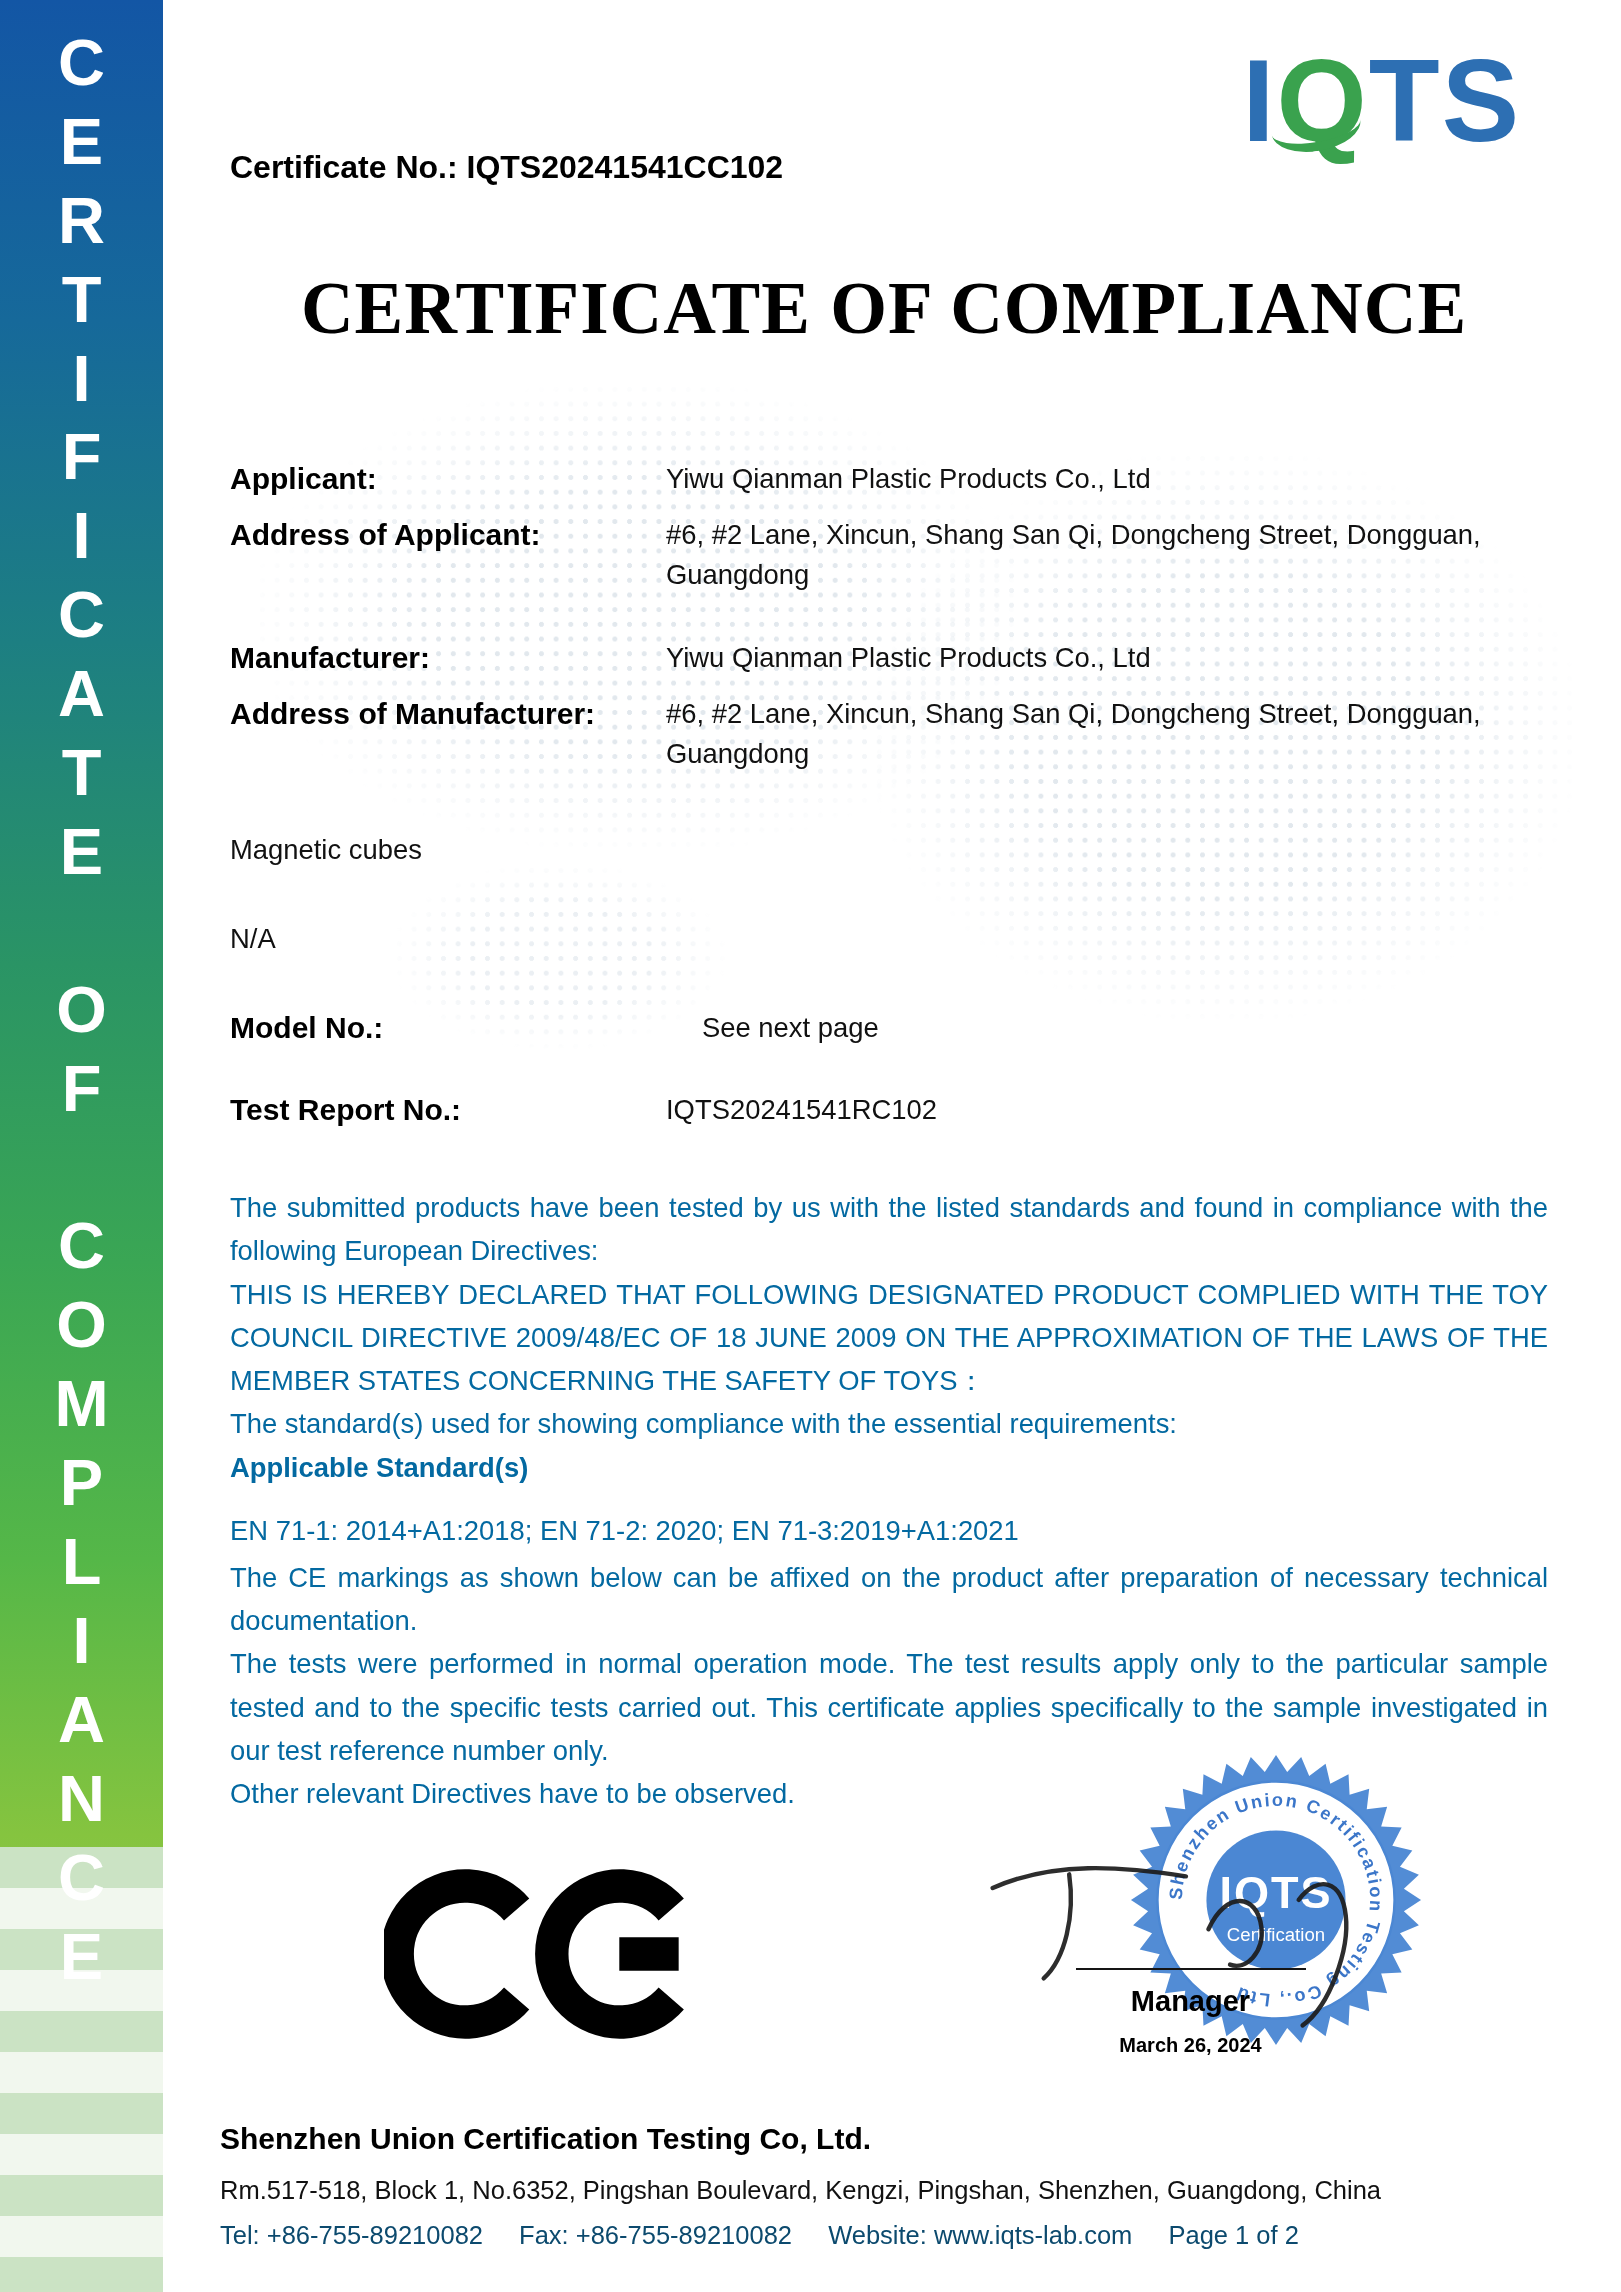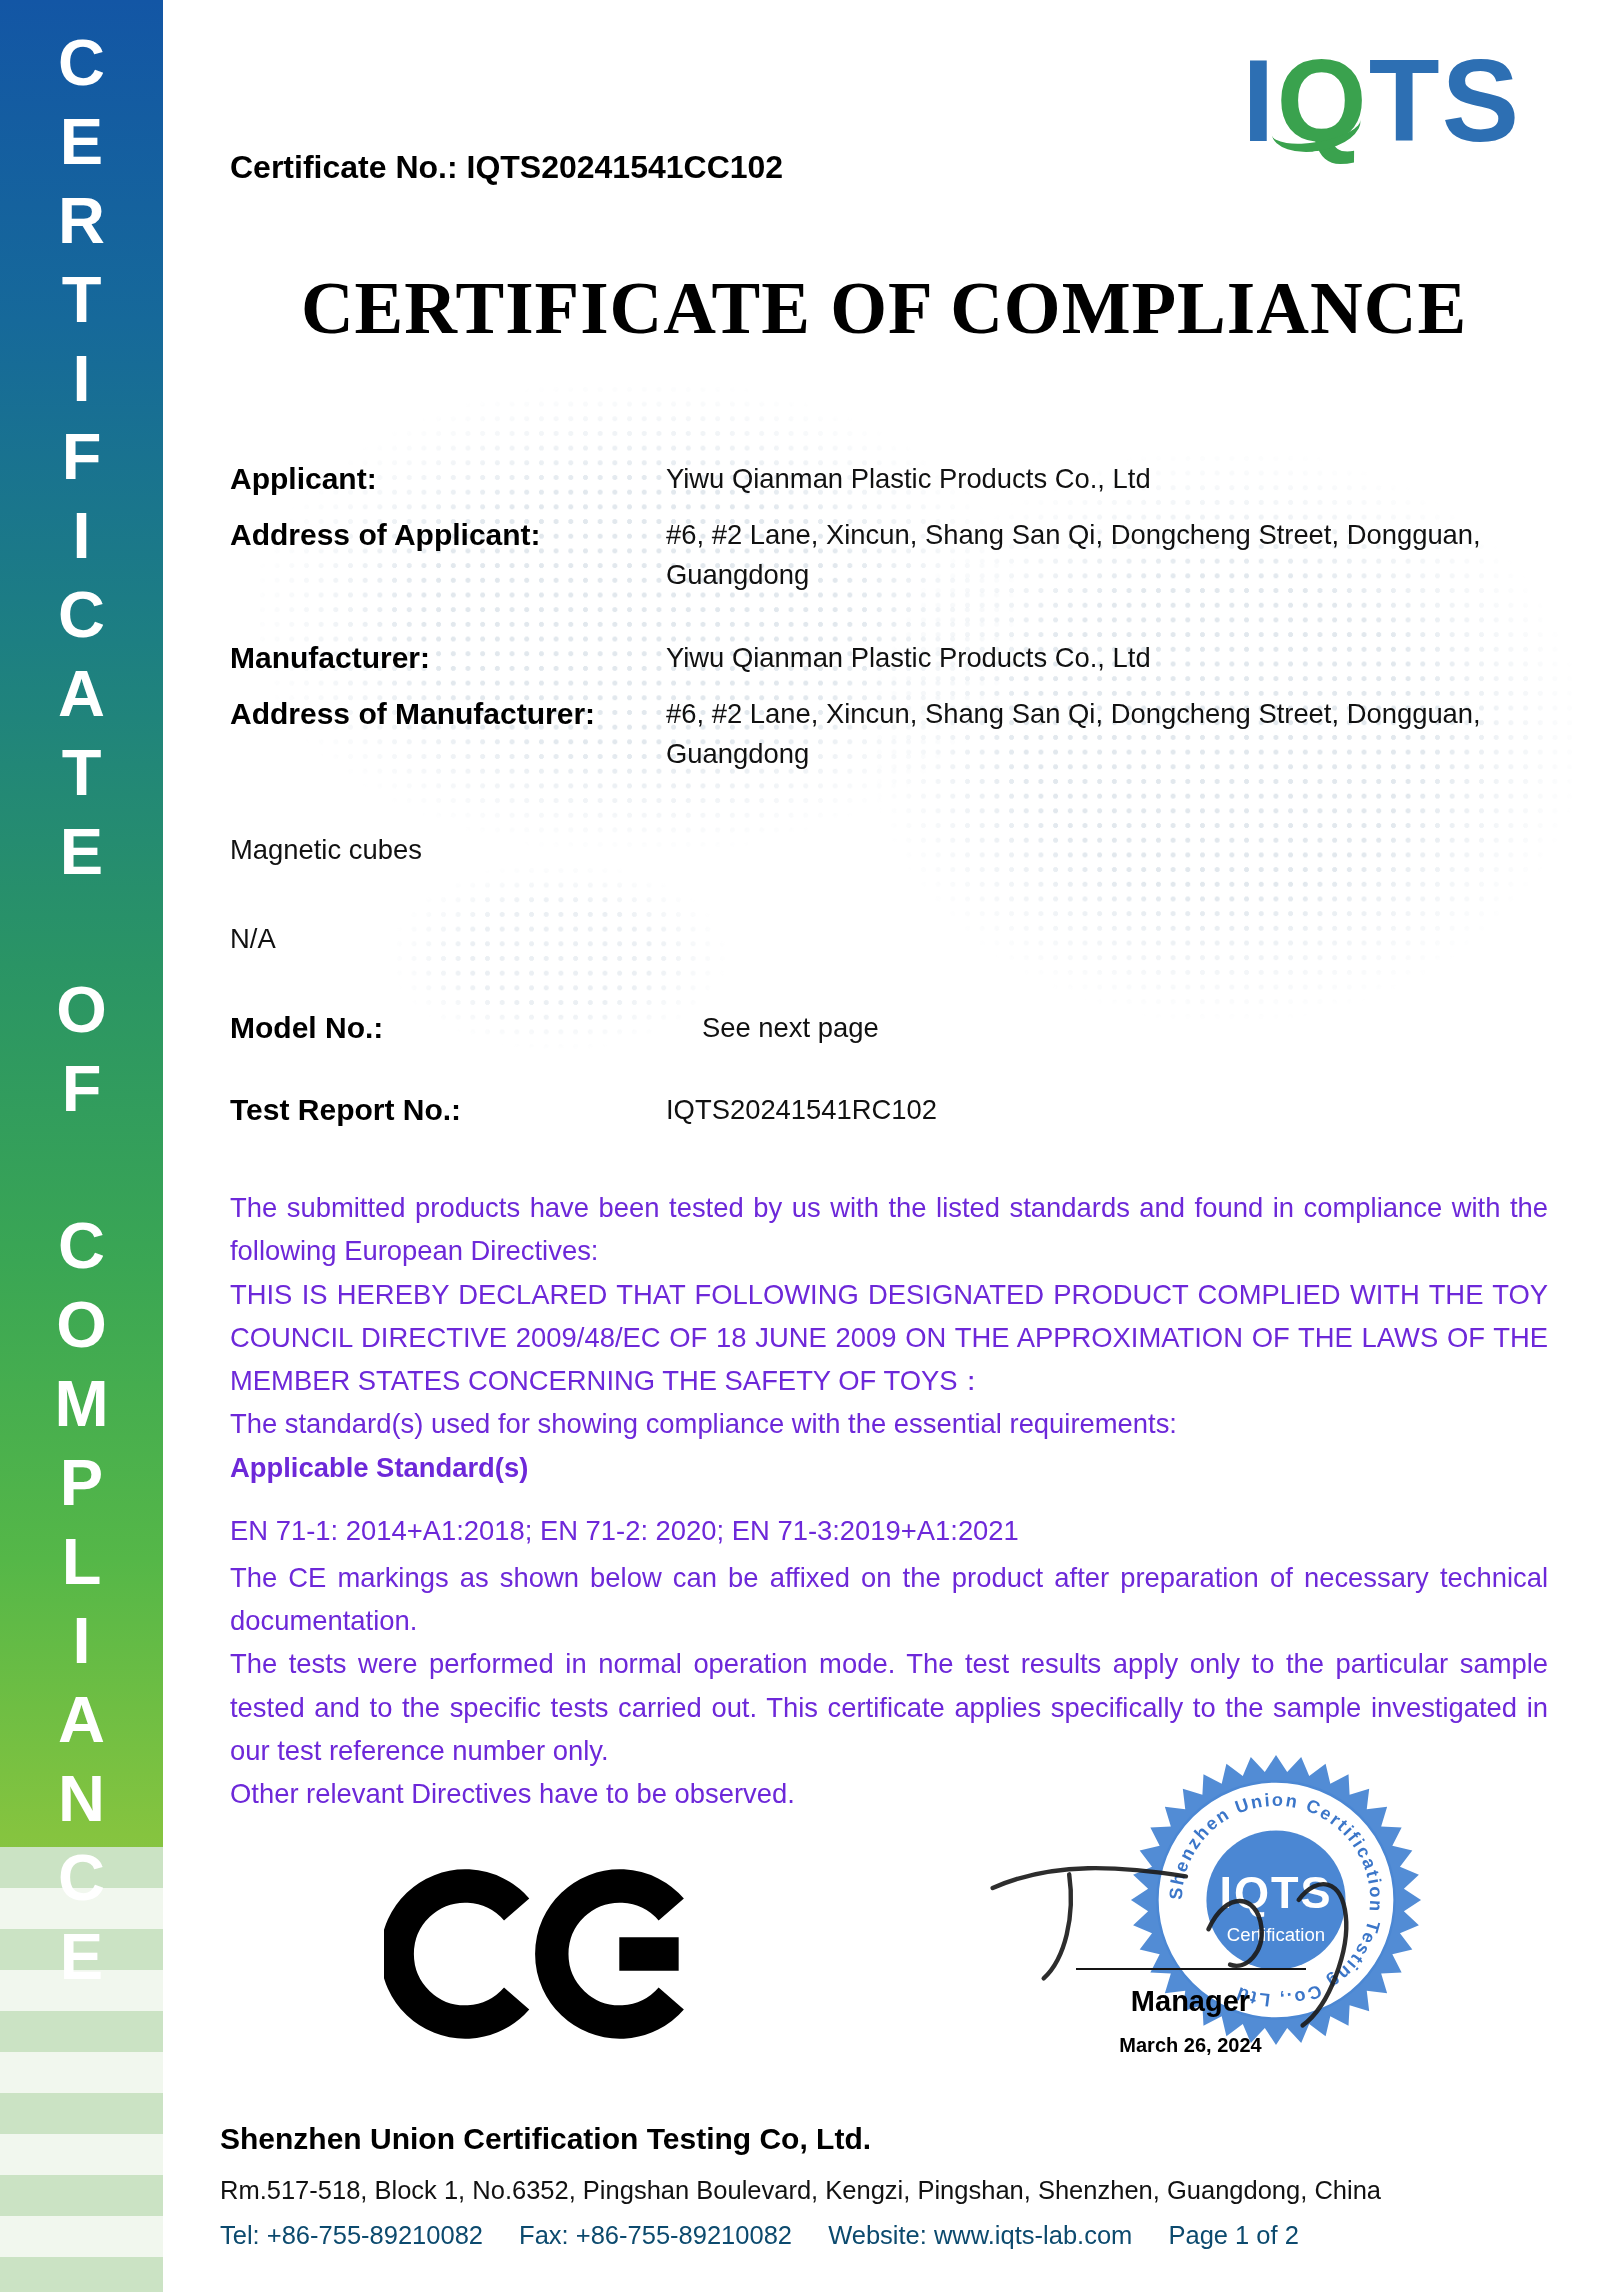--- a/index.html
+++ b/index.html
@@ -84,21 +84,21 @@
   .field-row:nth-child(1) { margin-bottom: 15.7px; }
   .field-row:nth-child(2) { margin-bottom: 43px; }
   .field-row:nth-child(3) { margin-bottom: 15.7px; }
   .field-row:nth-child(4) { margin-bottom: 57px; }
   .field-row:nth-child(5) { margin-bottom: 49px; }
   .field-row:nth-child(6) { margin-bottom: 49px; }
   .field-row:nth-child(7) { margin-bottom: 42px; gap: 36px; }
 
   
   .body-text { position: absolute; left: 230px; top: 1186px; width: 1318px; z-index: 4; }
-  .body-text p { font-size: 27.4px; line-height: 1.58; color: #6d28d9; text-align: justify; }
+  .body-text p { font-size: 27.4px; line-height: 1.58; color: #0369a1; text-align: justify; }
   .body-text p.no-justify { text-align: left; }
   .applicable { font-weight: 700; }
   .standards-line { margin-top: 19.6px !important; margin-bottom: 3.9px !important; }
 
   
   .ce-mark { position: absolute; left: 384px; top: 1860px; z-index: 4; }
 
   
   .stamp { position: absolute; left: 1129px; top: 1753px; z-index: 4; }
   .signature { position: absolute; left: 975px; top: 1790px; z-index: 5; }

